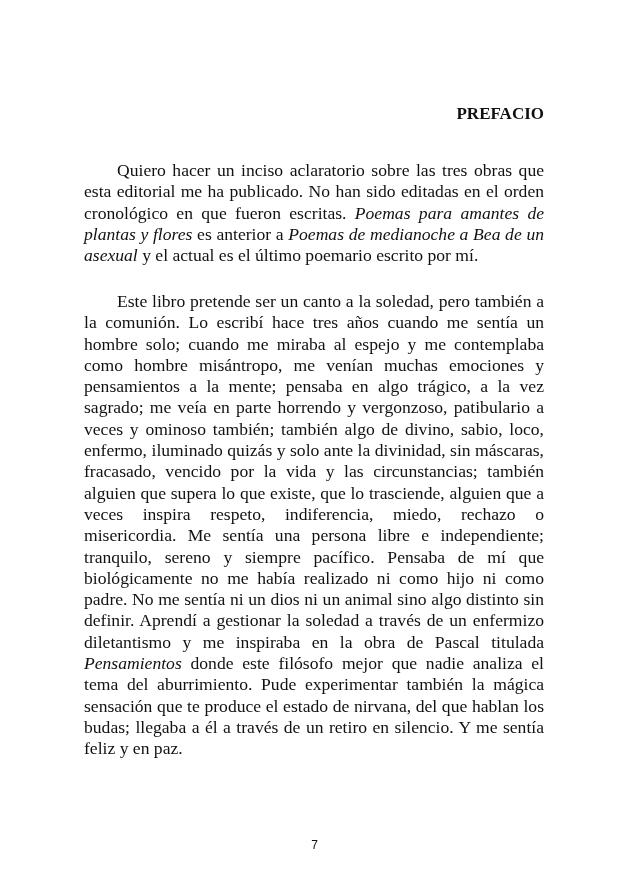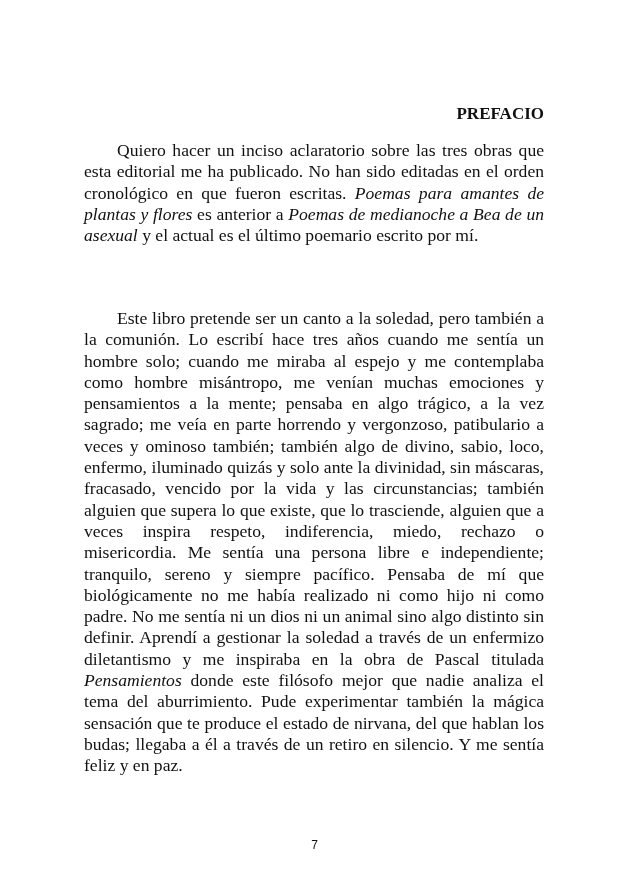--- a/index.html
+++ b/index.html
@@ -35,22 +35,22 @@
       position: absolute;
       left: 0;
       width: 460px;
       margin: 0;
       font-size: 17.6px;
       line-height: 21.3px;
       text-align: justify;
       text-indent: 33px;
       hyphens: none;
     }
-    .p1 { top: 140px; }
-    .p2 { top: 308px; font-family: Liberation Serif, serif; }
+    .p1 { top: 160px; }
+    .p2 { top: 291px; font-family: Liberation Serif, serif; }
     .para em { font-style: italic; }
     .page-number {
       position: absolute;
       left: 0;
       width: 629px;
       top: 838px;
       text-align: center;
       font-family: "Liberation Sans", sans-serif;
       font-size: 12px;
       margin: 0;

